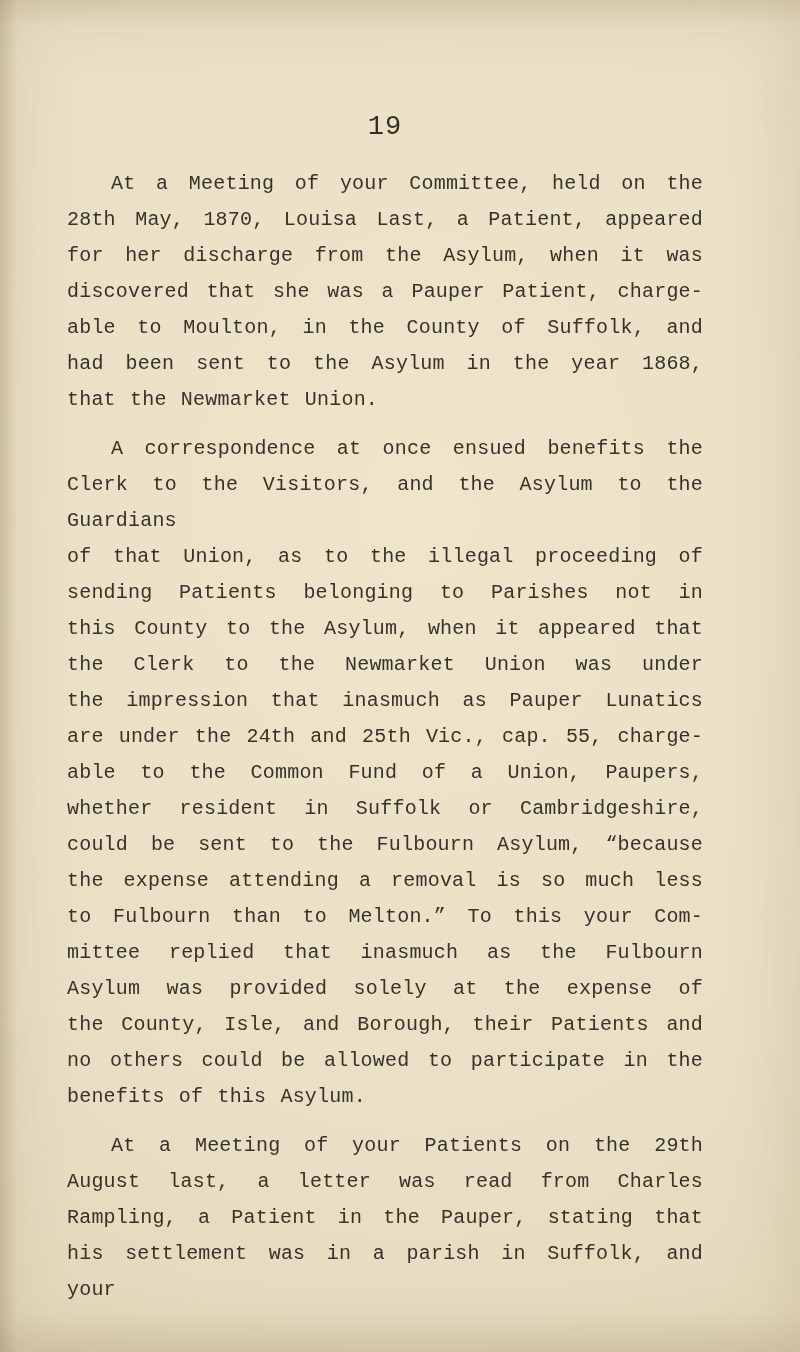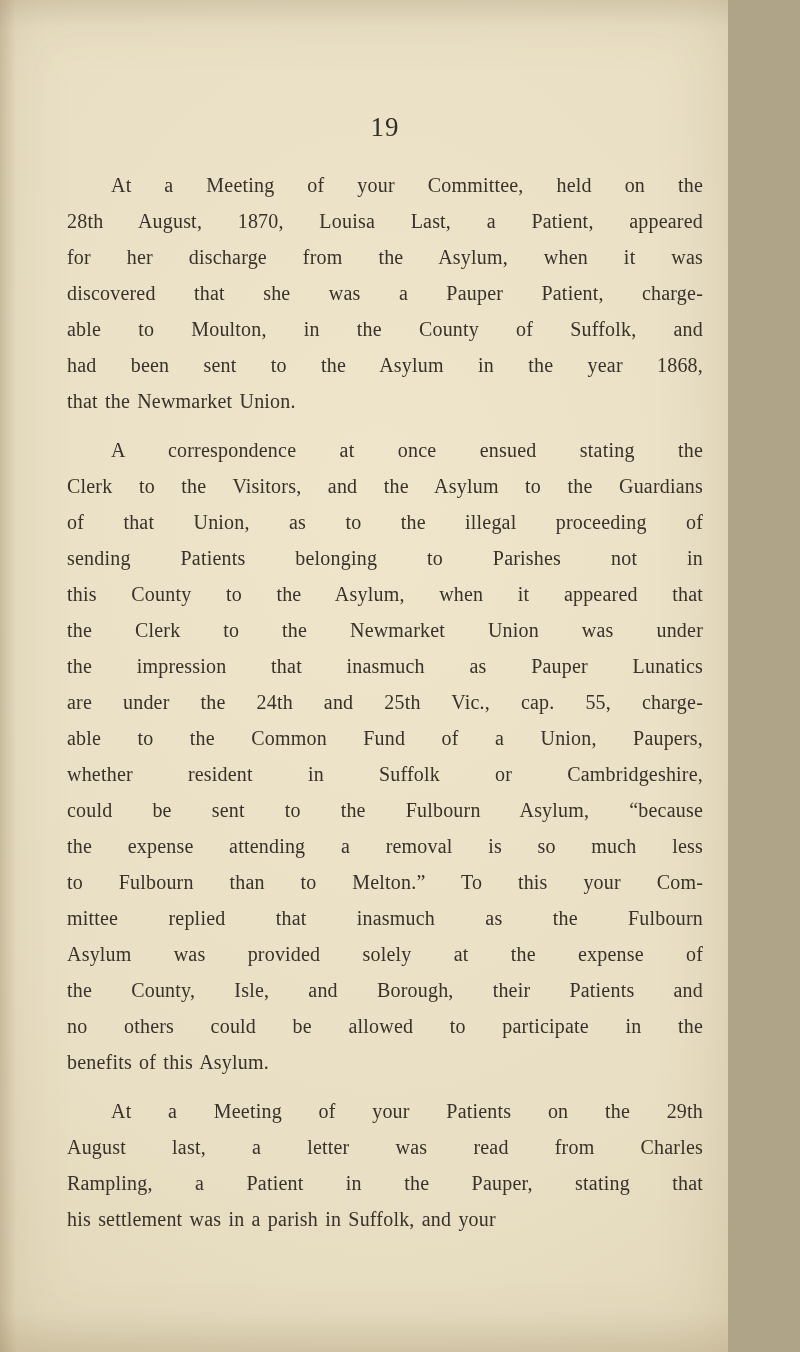--- a/index.html
+++ b/index.html
@@ -2,24 +2,24 @@
 <html><head>
 <meta charset="utf-8">
 <style>
   html, body {
     margin: 0;
     padding: 0;
     background: #b0a488;
   }
   .page {
     position: relative;
-    width: 728px;
+    width: 800px;
     height: 1352px;
     overflow: hidden;
-    font-family: Liberation Serif, serif;
+    font-family: Liberation Mono, monospace;
     color: #38322a;
     background:
       linear-gradient(90deg, rgba(116,94,56,0.20) 0%, rgba(116,94,56,0.0) 2.2%),
       linear-gradient(0deg, rgba(116,94,56,0.10) 0%, rgba(116,94,56,0.0) 3%),
       linear-gradient(180deg, rgba(116,94,56,0.10) 0%, rgba(116,94,56,0.0) 2%),
       radial-gradient(ellipse 120% 90% at 52% 38%, #eee5cb 0%, #e9dfc4 55%, #ddd1b1 100%);
     box-shadow: inset 0 0 70px rgba(120, 96, 55, 0.18);
   }
   .textblock {
     position: absolute;
@@ -56,30 +56,30 @@
 </head>
 <body>
 
 <div class="page">
   <div class="textblock">
 
     <div class="pagenum">19</div>
 
     <div class="para">
       <div class="line first">At a Meeting of your Committee, held on the</div>
-      <div class="line">28th August, 1870, Louisa Last, a Patient, appeared</div>
+      <div class="line">28th May, 1870, Louisa Last, a Patient, appeared</div>
       <div class="line">for her discharge from the Asylum, when it was</div>
       <div class="line">discovered that she was a Pauper Patient, charge-</div>
       <div class="line">able to Moulton, in the County of Suffolk, and</div>
       <div class="line">had been sent to the Asylum in the year 1868,</div>
       <div class="line last">that the Newmarket Union.</div>
     </div>
 
     <div class="para">
-      <div class="line first">A correspondence at once ensued stating the</div>
+      <div class="line first">A correspondence at once ensued benefits the</div>
       <div class="line">Clerk to the Visitors, and the Asylum to the Guardians</div>
       <div class="line">of that Union, as to the illegal proceeding of</div>
       <div class="line">sending Patients belonging to Parishes not in</div>
       <div class="line">this County to the Asylum, when it appeared that</div>
       <div class="line">the Clerk to the Newmarket Union was under</div>
       <div class="line">the impression that inasmuch as Pauper Lunatics</div>
       <div class="line">are under the 24th and 25th Vic., cap. 55, charge-</div>
       <div class="line">able to the Common Fund of a Union, Paupers,</div>
       <div class="line">whether resident in Suffolk or Cambridgeshire,</div>
       <div class="line">could be sent to the Fulbourn Asylum, “because</div>

